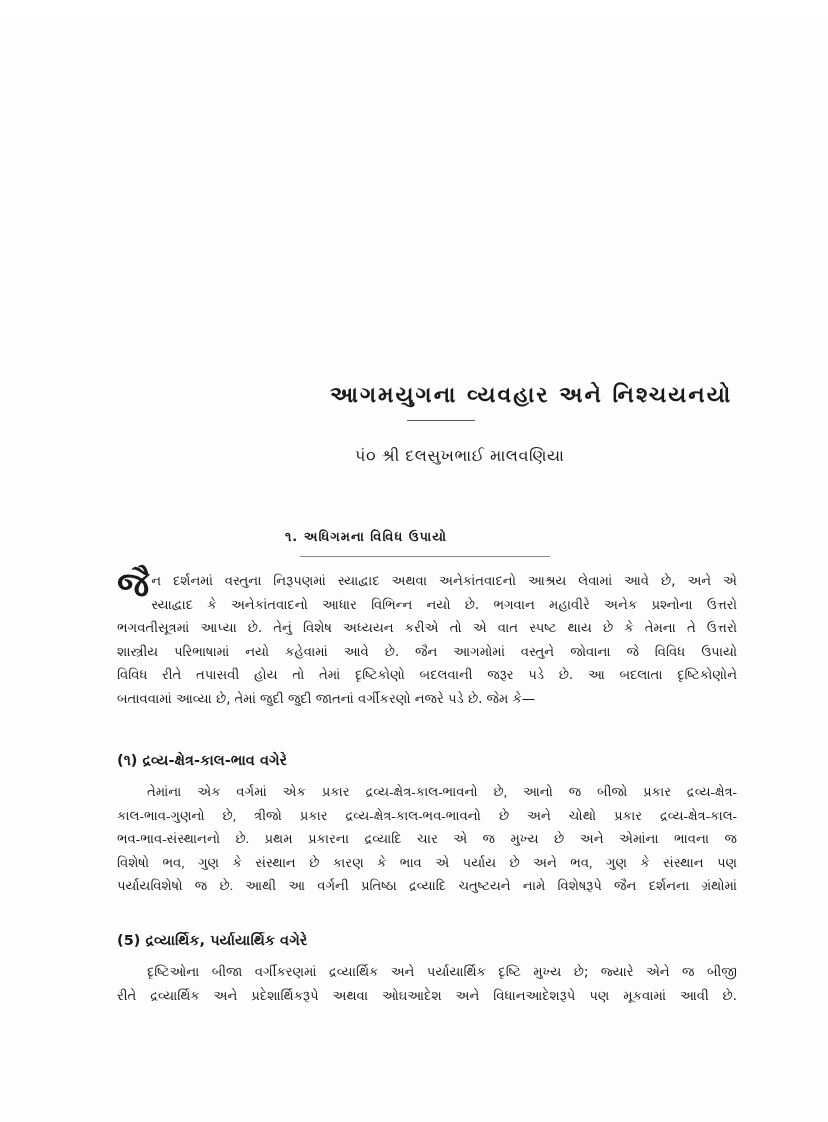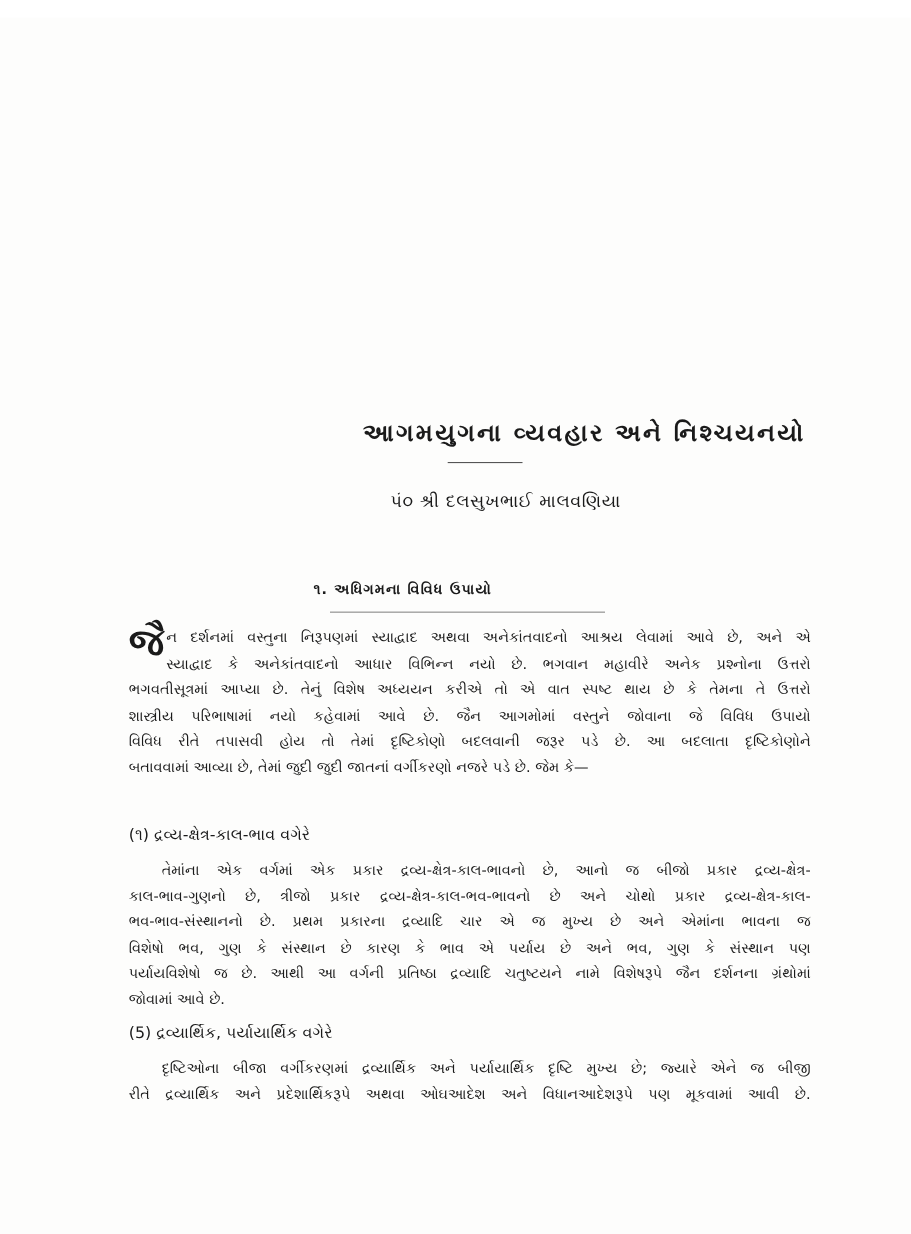--- a/index.html
+++ b/index.html
@@ -78,26 +78,26 @@
     font-size: 34px;
     line-height: 30px;
     font-weight: bold;
     margin-right: 2px;
     margin-top: 0px;
   }
   .subhead {
     position: absolute;
     left: 117px;
     font-size: 14.5px;
-    font-weight: normal;
+    font-weight: bold;
     white-space: nowrap;
   }
   .sh1 { top: 736px; }
   .sh2 { top: 916px; }
-  .p2 { top: 764px; text-indent: 30px; }
+  .p2 { top: 764px; text-indent: 30px; font-family: Liberation Serif, serif; }
   .p3 { top: 944px; text-indent: 30px; }
   .line { display: block; text-align: justify; text-align-last: justify; }
   .line.last { text-align-last: left; }
 </style>
 </head>
 <body>
 
 <div class="page">
 
   <div class="title">આગમયુગના વ્યવહાર અને નિશ્ચયનયો</div>
@@ -119,21 +119,20 @@
   </div>
 
   <div class="subhead sh1">(૧) દ્રવ્ય-ક્ષેત્ર-કાલ-ભાવ વગેરે</div>
 
   <div class="body-block p2">
     <span class="line">તેમાંના એક વર્ગમાં એક પ્રકાર દ્રવ્ય-ક્ષેત્ર-કાલ-ભાવનો છે, આનો જ બીજો પ્રકાર દ્રવ્ય-ક્ષેત્ર-</span>
     <span class="line" style="text-indent:0">કાલ-ભાવ-ગુણનો છે, ત્રીજો પ્રકાર દ્રવ્ય-ક્ષેત્ર-કાલ-ભવ-ભાવનો છે અને ચોથો પ્રકાર દ્રવ્ય-ક્ષેત્ર-કાલ-</span>
     <span class="line" style="text-indent:0">ભવ-ભાવ-સંસ્થાનનો છે. પ્રથમ પ્રકારના દ્રવ્યાદિ ચાર એ જ મુખ્ય છે અને એમાંના ભાવના જ</span>
     <span class="line" style="text-indent:0">વિશેષો ભવ, ગુણ કે સંસ્થાન છે કારણ કે ભાવ એ પર્યાય છે અને ભવ, ગુણ કે સંસ્થાન પણ</span>
     <span class="line" style="text-indent:0">પર્યાયવિશેષો જ છે. આથી આ વર્ગની પ્રતિષ્ઠા દ્રવ્યાદિ ચતુષ્ટયને નામે વિશેષરૂપે જૈન દર્શનના ગ્રંથોમાં</span>
-    <span class="line last" style="text-indent:0">જોવામાં આવે છે.</span>
   </div>
 
   <div class="subhead sh2">(5) દ્રવ્યાર્થિક, પર્યાયાર્થિક વગેરે</div>
 
   <div class="body-block p3">
     <span class="line">દૃષ્ટિઓના બીજા વર્ગીકરણમાં દ્રવ્યાર્થિક અને પર્યાયાર્થિક દૃષ્ટિ મુખ્ય છે; જ્યારે એને જ બીજી</span>
     <span class="line" style="text-indent:0">રીતે દ્રવ્યાર્થિક અને પ્રદેશાર્થિકરૂપે અથવા ઓઘઆદેશ અને વિધાનઆદેશરૂપે પણ મૂકવામાં આવી છે.</span>
   </div>
 
 </div>

